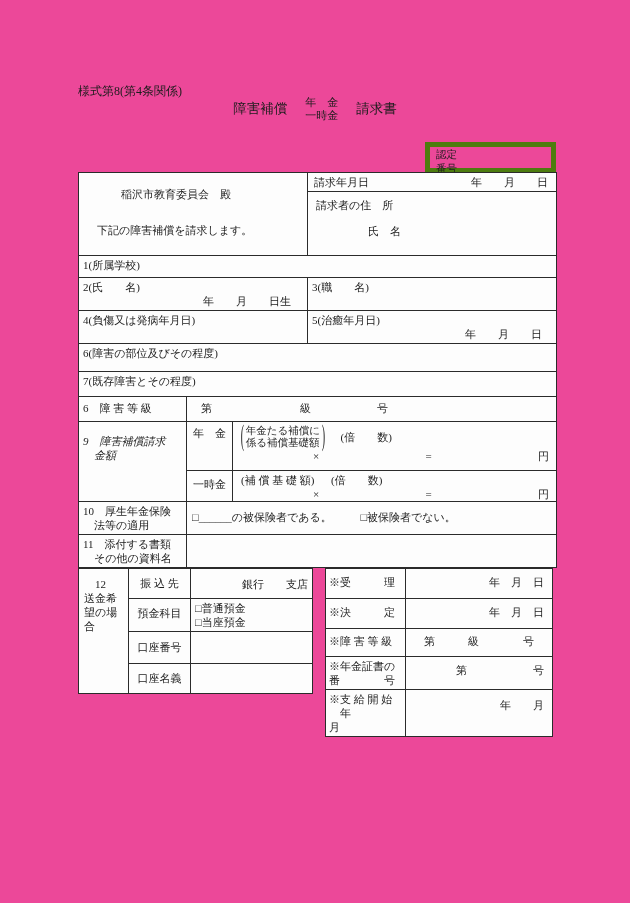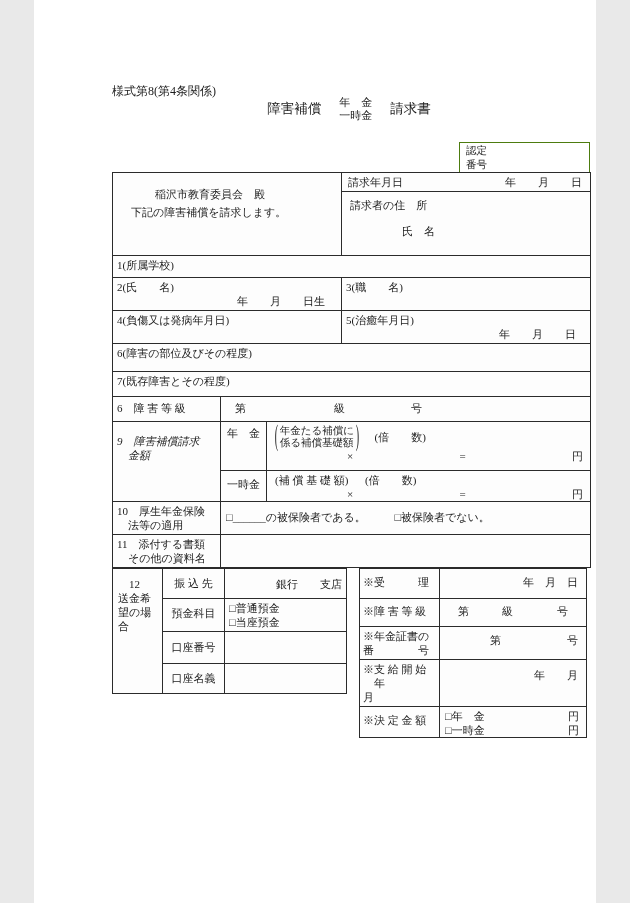--- a/index.html
+++ b/index.html
@@ -1,46 +1,46 @@
 <!DOCTYPE html>
 <html><head>
 <meta charset="utf-8">
 <style>
   * { margin:0; padding:0; box-sizing:border-box; }
   html,body { background:#e9e9e9; }
   .page {
-    position:relative; width:562px; height:903px; margin:0 auto;
-    background:#ffffff; color:#1c1c1c;
+    position:relative; width:630px; height:903px; margin:0 auto;
+    background:#ec4899; color:#1c1c1c;
     font-family:"Liberation Serif","DejaVu Serif",serif;
     font-size:11px; line-height:14px;
   }
   .pre { white-space:pre-line; }
   .form-no { position:absolute; left:78px; top:84px; font-size:12px; }
   .title-row {
     position:absolute; left:0; top:96px; width:630px;
     display:flex; justify-content:center; align-items:center; gap:18px;
     font-size:13.5px;
   }
   .stack { display:inline-flex; flex-direction:column; font-size:11px; line-height:12.5px; text-align:left; }
   .cert-box {
     position:absolute; left:425px; top:142px; width:131px; height:31px;
-    border:1px solid #4d7c0f; padding:1px 0 0 6px;
+    border:5px solid #4d7c0f; padding:1px 0 0 6px;
     font-size:10.5px; line-height:14px;
   }
   table { border-collapse:collapse; table-layout:fixed; position:absolute; background:#fdfdfd; }
   td { border:1px solid #2b2b2b; font-size:11px; vertical-align:top; padding:2px 4px; line-height:14px; overflow:hidden; }
   .main { left:78px; top:172px; width:478px; }
   .remit { left:78px; top:568px; width:234px; }
   .official { left:325px; top:568px; width:227px; }
   .flexsb { display:flex; justify-content:space-between; }
   .right { text-align:right; }
   .center { text-align:center; }
   .addr-cell { padding-top:14px; }
   .addr-line1 { margin-left:38px; }
-  .addr-line2 { margin-left:14px; margin-top:4px; }
+  .addr-line2 { margin-left:14px; margin-top:22px; }
   .reqdate { padding:2px 8px 0 6px;text-align:center; }
   .claimant-cell { padding:6px 6px 0 8px; }
   .claimant-name { margin:12px 0 0 52px; }
   .name-units { text-align:right; padding-right:12px; }
   .heal-units { text-align:right; padding-right:10px; }
   .grade-val { padding-left:14px; padding-top:4px; }
   .grade-lbl { padding-top:4px; }
   .amount-lbl { padding-top:12px;font-style:italic; }
   .subkey { text-align:center; padding-top:4px; }
   .pension-cell { padding:3px 0 0 0; }
@@ -219,43 +219,34 @@
   <table class="official">
     <colgroup>
         <col style="width:80px">
         <col style="width:147px">
       </colgroup>
     <tbody>
         <tr style="height:30px">
       <td class="okey">※受　　　理</td>
       <td class="right oval">年　月　日</td>
     </tr>
+    <tr style="height:30px">
+      <td class="okey">※決　　　定</td>
+      <td class="right oval">年　月　日</td>
+    </tr>
     <tr style="height:28px">
       <td class="okey" style="padding-top:5px">※障 害 等 級</td>
       <td class="center" style="padding-top:5px">第　　　級　　　　号</td>
     </tr>
     <tr style="height:32px">
       <td class="pre okey okey2">※年金証書の
 番　　　　号</td>
       <td class="right oval">第　　　　　　号</td>
     </tr>
     <tr style="height:30px">
       <td class="pre okey okey2">※支 給 開 始
 　年　　　　月</td>
       <td class="right oval" style="padding-top:8px">年　　月</td>
     </tr>
-    <tr style="height:31px">
-      <td class="okey">※決 定 金 額</td>
-      <td class="decided-val">
-        <div class="flexsb">
-          <span>□年　金</span>
-          <span>円</span>
-        </div>
-        <div class="flexsb">
-          <span>□一時金</span>
-          <span>円</span>
-        </div>
-      </td>
-    </tr>
   </tbody>
     </table>
 
 </div>
 
 </body></html>

